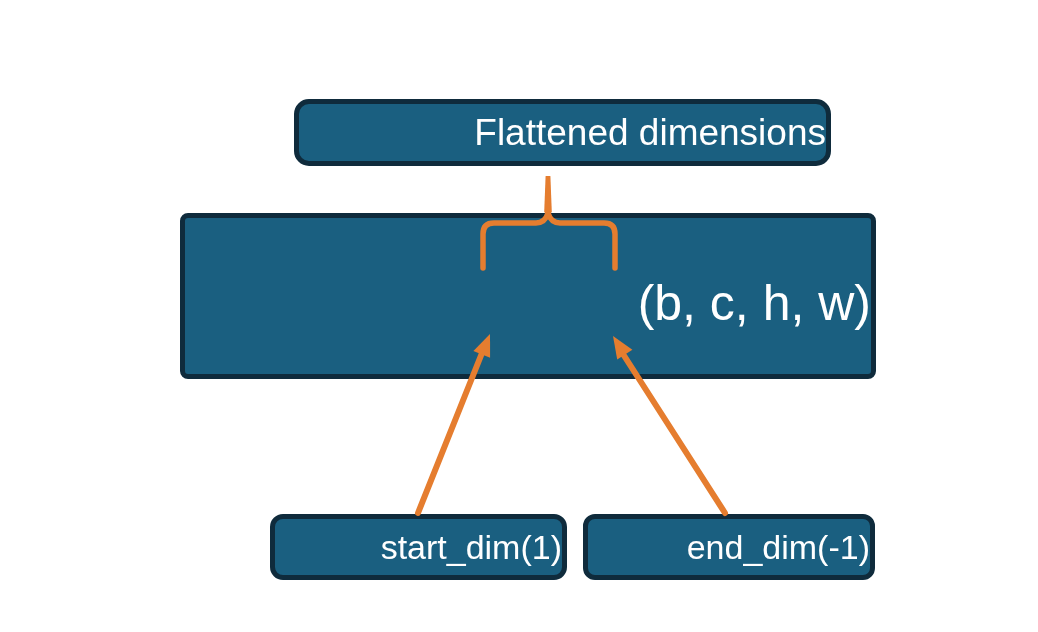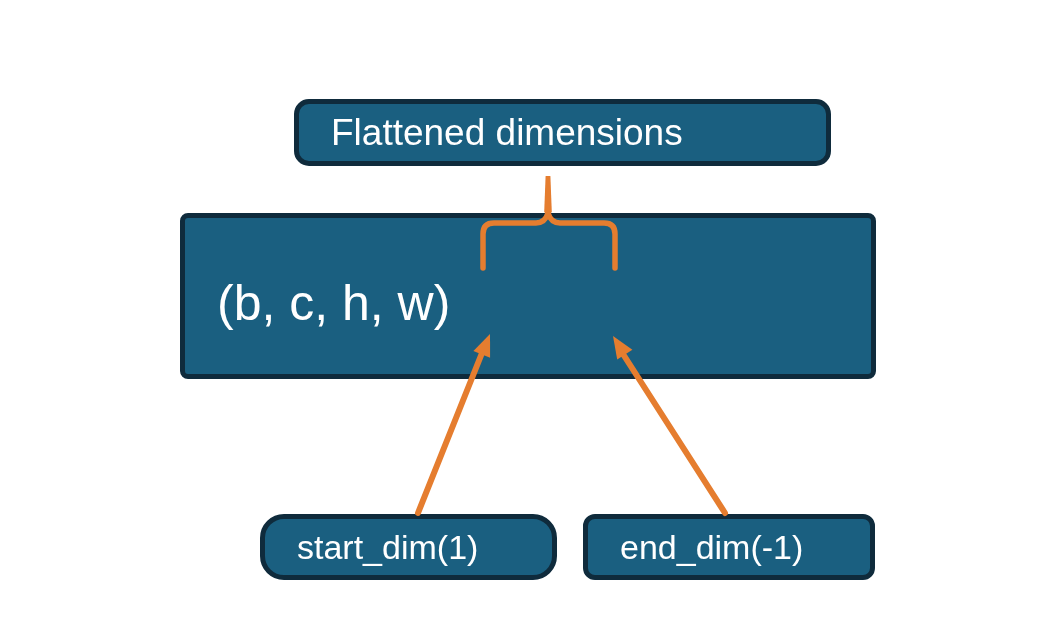--- a/index.html
+++ b/index.html
@@ -21,41 +21,40 @@
     background: var(--bg);
     overflow: hidden;
   }
   .node {
     position: absolute;
     background: var(--box-fill);
     border: 5px solid var(--box-border);
     color: var(--text);
     display: flex;
     align-items: center;
-    justify-content: flex-start;
+    justify-content: flex-end;
     text-align: center;
-    padding-left: 32px;
   }
   .node-title {
     left: 294px; top: 99px;
     width: 537px; height: 67px;
     border-radius: 15px;
     font-size: 37px;
   }
   .node-tensor {
     left: 180px; top: 213px;
     width: 696px; height: 166px;
     border-radius: 8px;
     font-size: 50px;
   }
   .node-tensor .label { padding-top: 14px; }
   .node-start {
-    left: 260px; top: 514px;
+    left: 270px; top: 514px;
     width: 297px; height: 66px;
-    border-radius: 24px;
+    border-radius: 13px;
     font-size: 34px;
   }
   .node-end {
     left: 583px; top: 514px;
     width: 292px; height: 66px;
     border-radius: 12px;
     font-size: 34px;
   }
   svg.overlay {
     position: absolute;

